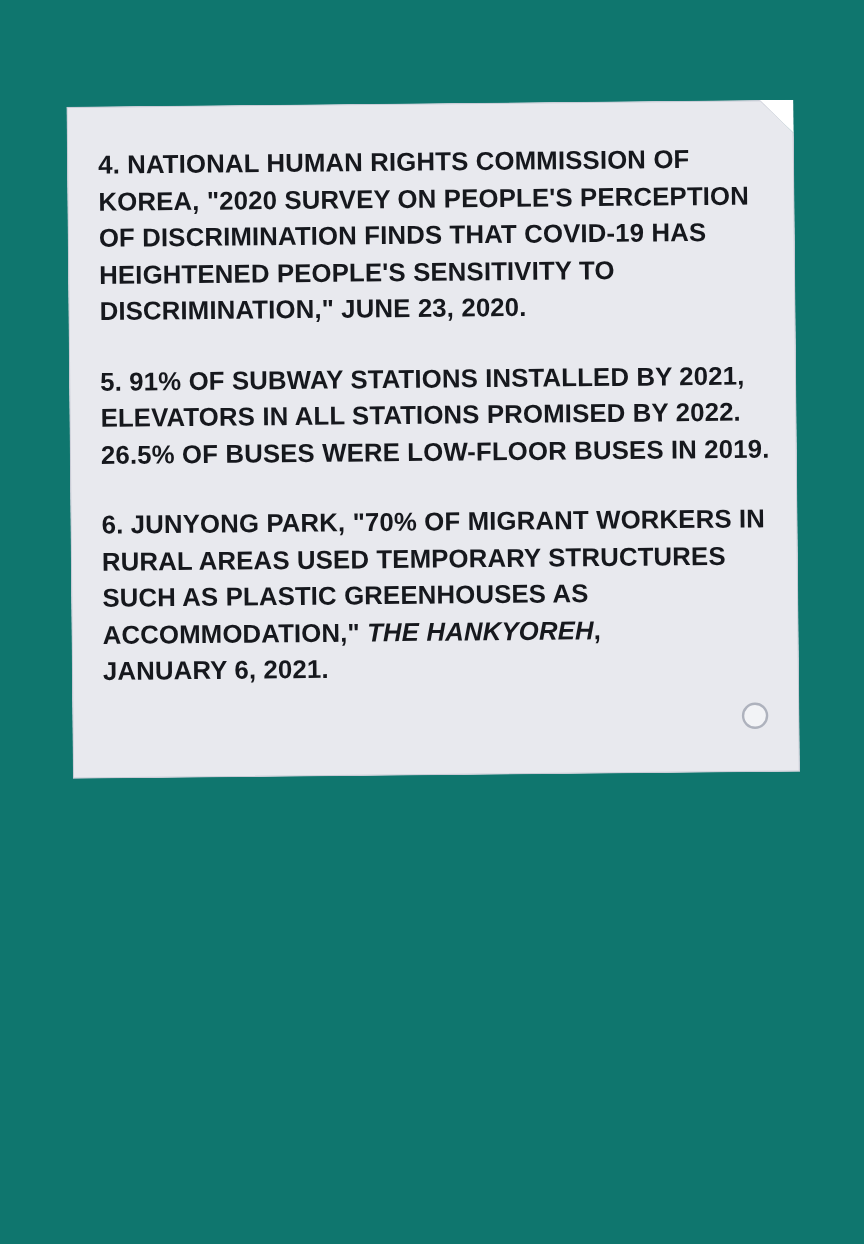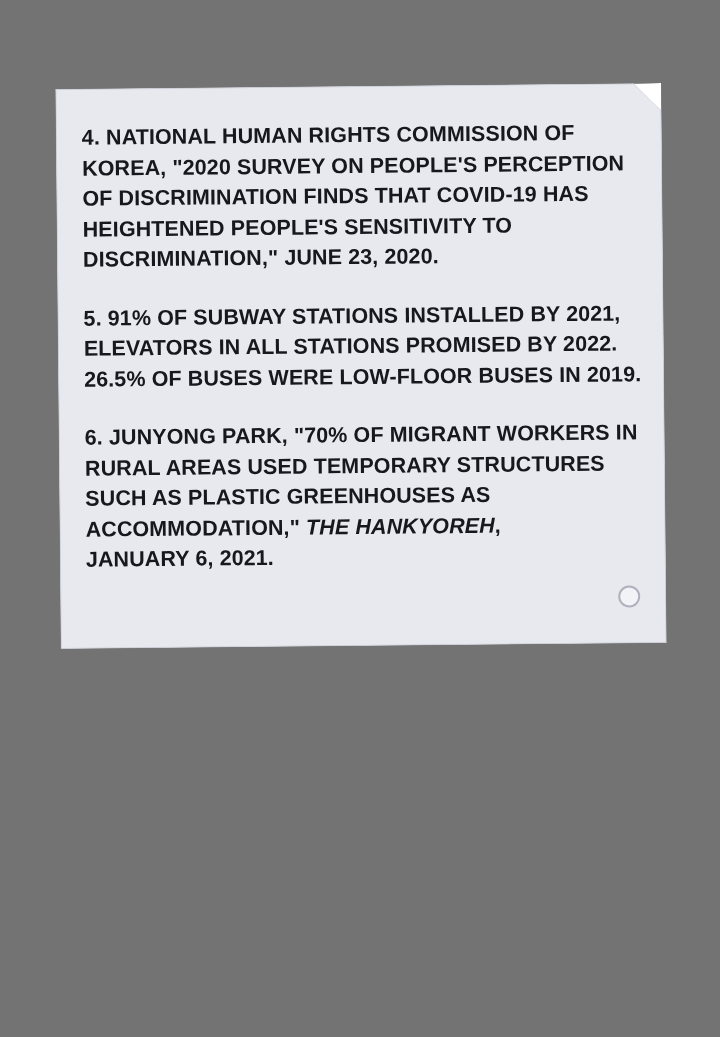--- a/index.html
+++ b/index.html
@@ -10,21 +10,21 @@
   body {
     width: 720px;
     height: 1037px;
     position: relative;
     font-family: "Liberation Sans", sans-serif;
     overflow: hidden;
   }
   .page {
     position: absolute;
     inset: 0;
-    background: #737373;
+    background: #0f766e;
     text-decoration: underline;
   }
   
   .note-wrap {
     position: absolute;
     left: 58px;
     top: 86px;
     width: 606px;
     height: 560px;
     transform: rotate(-0.55deg);

